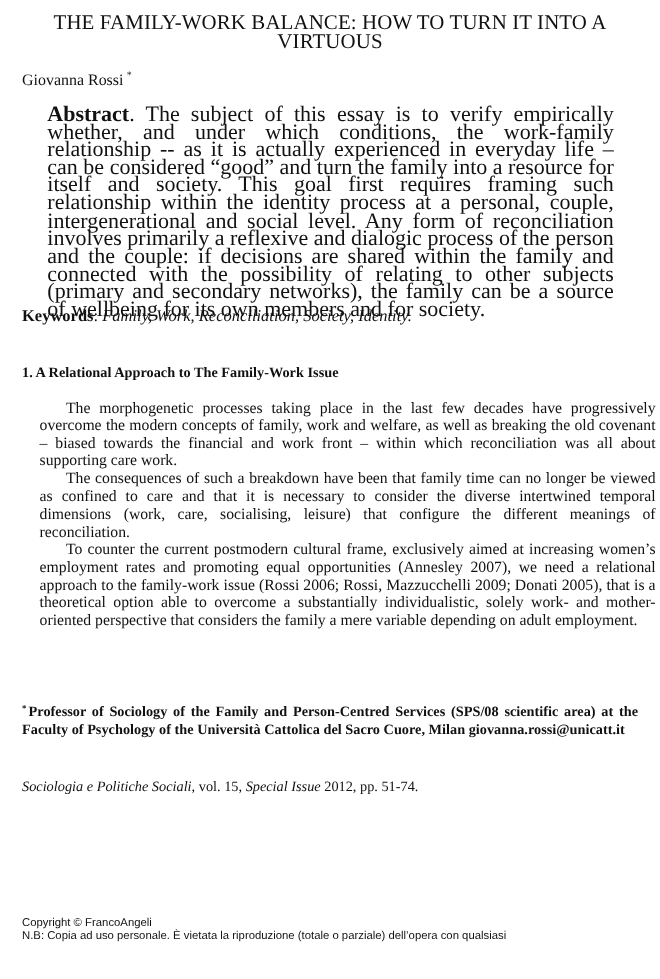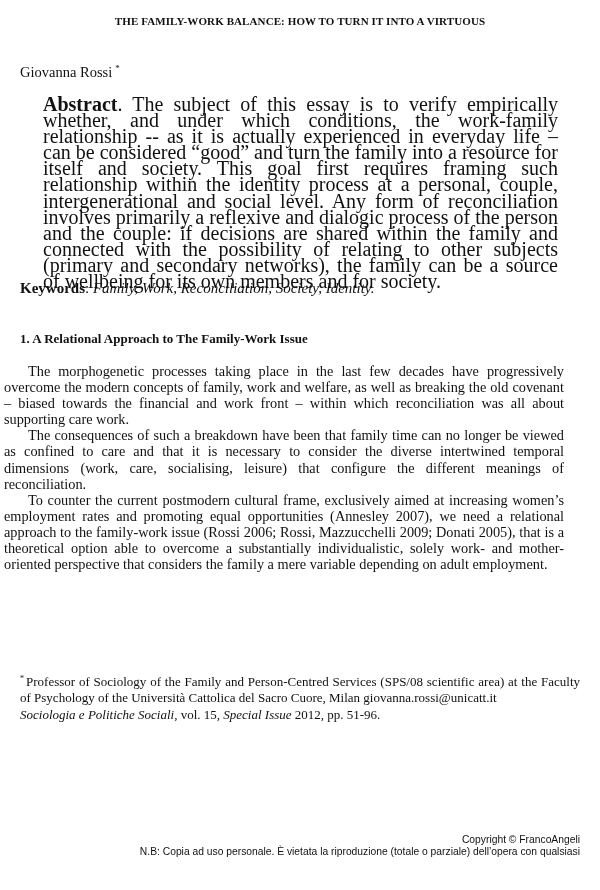--- a/index.html
+++ b/index.html
@@ -3,21 +3,21 @@
   <meta charset="utf-8">
   <style>
     html, body { margin: 0; padding: 0; background: #ffffff; }
     body {
       width: 600px; height: 890px; position: relative; overflow: hidden;
       font-family: "Liberation Serif", serif; color: #111111;
     }
     .page { position: absolute; left: 0; top: 0; width: 600px; height: 890px; }
     .title {
       position: absolute; left: 20px; top: 12px; width: 560px;
-      text-align: center; font-weight: bold; font-size: 11px; line-height: 18px;
+      text-align: center; font-weight: normal; font-size: 19px; line-height: 18px;
       letter-spacing: 0.1px;
     }
     .author {
       position: absolute; left: 20px; top: 59px; width: 560px;
       text-align: left; font-size: 14.5px; line-height: 18px;
     }
     .author sup { font-size: 9px; vertical-align: 6px; margin-left: 3px; }
     .abstract {
       position: absolute; left: 43px; top: 96px; width: 515px;
       font-size: 20px; line-height: 16.1px; text-align: justify;
@@ -27,37 +27,37 @@
       position: absolute; left: 20px; top: 279px; width: 560px;
       font-size: 15px; line-height: 18px;
     }
     .keywords b { font-weight: bold; }
     .keywords i { font-style: italic; }
     .section-heading {
       position: absolute; left: 20px; top: 330px; width: 560px;
       font-weight: bold; font-size: 13px; line-height: 18px;
     }
     .body-text {
-      position: absolute; left: 4px; top: 363px; width: 560px;
+      position: absolute; left: 36px; top: 363px; width: 560px;
       font-size: 14.3px; line-height: 16.1px; text-align: justify;
     }
     .body-text p { margin: 0; text-indent: 24px; }
     .footnote {
-      position: absolute; left: 20px; top: 671px; width: 560px;
-      font-size: 13px; line-height: 16.2px; text-align: justify;
+      position: absolute; left: 20px; top: 636px; width: 560px;
+      font-size: 13px; line-height: 16.2px; text-align: justify; font-weight: bold;
     }
     .footnote sup { font-size: 8px; vertical-align: 5px; margin-right: 2px; }
     .citation {
       position: absolute; left: 20px; top: 707px; width: 560px;
       font-size: 13px; line-height: 16px;
     }
     .citation i { font-style: italic; margin-top: 44px; }
     .copyright {
       position: absolute; left: 20px; top: 834px; width: 560px;
-      text-align: right; font-family: "Liberation Sans", sans-serif;
+      text-align: left; font-family: "Liberation Sans", sans-serif;
       font-size: 10.3px; line-height: 12px; color: #111111;
     }
   </style>
 </head>
 <body>
 
 <div class="page">
 
   <div class="title">
     <div>THE FAMILY-WORK BALANCE: HOW TO TURN IT INTO A VIRTUOUS</div>
@@ -81,21 +81,21 @@
     <p>The morphogenetic processes taking place in the last few decades have progressively overcome the modern concepts of family, work and welfare, as well as breaking the old covenant – biased towards the financial and work front – within which reconciliation was all about supporting care work.</p>
     <p>The consequences of such a breakdown have been that family time can no longer be viewed as confined to care and that it is necessary to consider the diverse intertwined temporal dimensions (work, care, socialising, leisure) that configure the different meanings of reconciliation.</p>
     <p>To counter the current postmodern cultural frame, exclusively aimed at increasing women’s employment rates and promoting equal opportunities (Annesley 2007), we need a relational approach to the family-work issue (Rossi 2006; Rossi, Mazzucchelli 2009; Donati 2005), that is a theoretical option able to overcome a substantially individualistic, solely work- and mother-oriented perspective that considers the family a mere variable depending on adult employment.</p>
   </div>
 
   <div class="footnote">
     <sup>*</sup><span>Professor of Sociology of the Family and Person-Centred Services (SPS/08 scientific area) at the Faculty of Psychology of the Università Cattolica del Sacro Cuore, Milan giovanna.rossi@unicatt.it</span>
   </div>
 
   <div class="citation">
-    <i>Sociologia e Politiche Sociali</i><span>, vol. 15, </span><i>Special Issue</i><span> 2012, pp. 51-96.</span>
+    <i>Sociologia e Politiche Sociali</i><span>, vol. 15, </span><i>Special Issue</i><span> 2012, pp. 51-74.</span>
   </div>
 
   <div class="copyright">
     <div>Copyright © FrancoAngeli</div>
     <div>N.B: Copia ad uso personale. È vietata la riproduzione (totale o parziale) dell’opera con qualsiasi</div>
   </div>
 
 </div>
 
 </body></html>

